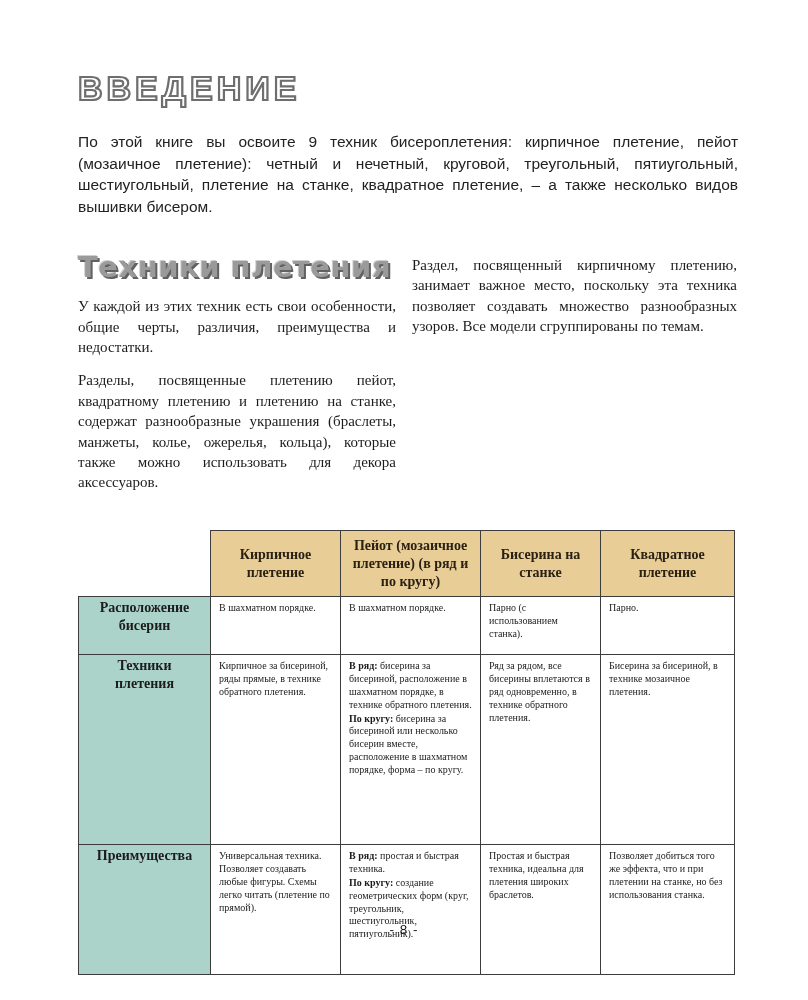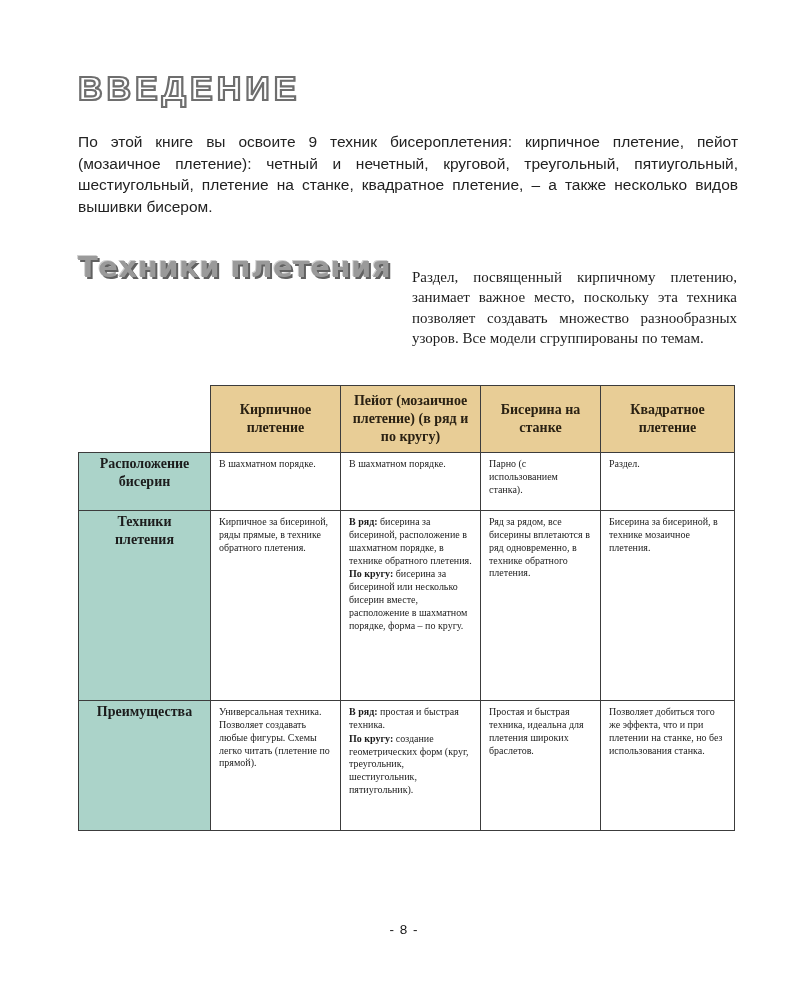--- a/index.html
+++ b/index.html
@@ -61,21 +61,21 @@
     text-shadow:2px 2px 0 #616161, -1px -1px 0 #cfcfcf;
     margin-bottom:12px;
     line-height:1.15;
   }
   .col p{
     font-size:15px;
     line-height:1.36;
     text-align:justify;
     margin-bottom:13px;
   }
-  .col-right p:first-child{margin-top:16px;}
+  .col-right p:first-child{margin-top:4px;}
 
   
   .tech-table{
     margin-top:24px;
     border-collapse:collapse;
     table-layout:fixed;
     width:656px;
   }
   .tech-table th,.tech-table td{
     border:1px solid var(--border);
@@ -130,20 +130,22 @@
 <div class="page">
 
   <h1 class="doc-title">ВВЕДЕНИЕ</h1>
 
   <p class="intro">По этой книге вы освоите 9 техник бисероплетения: кирпичное плетение, пейот (мозаичное плетение): четный и нечетный, круговой, треугольный, пятиугольный, шестиугольный, плетение на станке, квадратное плетение, – а также несколько видов вышивки бисером.</p>
 
   <div class="section">
     <div class="col col-left">
       <h2 class="section-title">Техники плетения</h2>
       <div id="left-paras">
+          <p>У каждой из этих техник есть свои особенности, общие черты, различия, преимущества и недостатки.</p>
+          <p>Разделы, посвященные плетению пейот, квадратному плетению и плетению на станке, содержат разнообразные украшения (браслеты, манжеты, колье, ожерелья, кольца), которые также можно использовать для декора аксессуаров.</p>
         </div>
     </div>
     <div class="col col-right" id="right-paras">
         <p>Раздел, посвященный кирпичному плетению, занимает важное место, поскольку эта техника позволяет создавать множество разнообразных узоров. Все модели сгруппированы по темам.</p>
       </div>
   </div>
 
   <table class="tech-table">
     <colgroup id="tt-colgroup">
         <col style="width: 132px;">
@@ -167,21 +169,21 @@
           <td>
             <div>В шахматном порядке.</div>
           </td>
           <td>
             <div>В шахматном порядке.</div>
           </td>
           <td>
             <div>Парно (с использованием станка).</div>
           </td>
           <td>
-            <div>Раздел.</div>
+            <div>Парно.</div>
           </td>
         </tr>
         <tr>
           <th>Техники плетения</th>
           <td>
             <div>Кирпичное за бисериной, ряды прямые, в технике обратного плетения.</div>
           </td>
           <td>
             <div><b>В ряд:</b> бисерина за бисериной, расположение в шахматном порядке, в технике обратного плетения.</div>
             <div><b>По кругу:</b> бисерина за бисериной или несколько бисерин вместе, расположение в шахматном порядке, форма – по кругу.</div>

